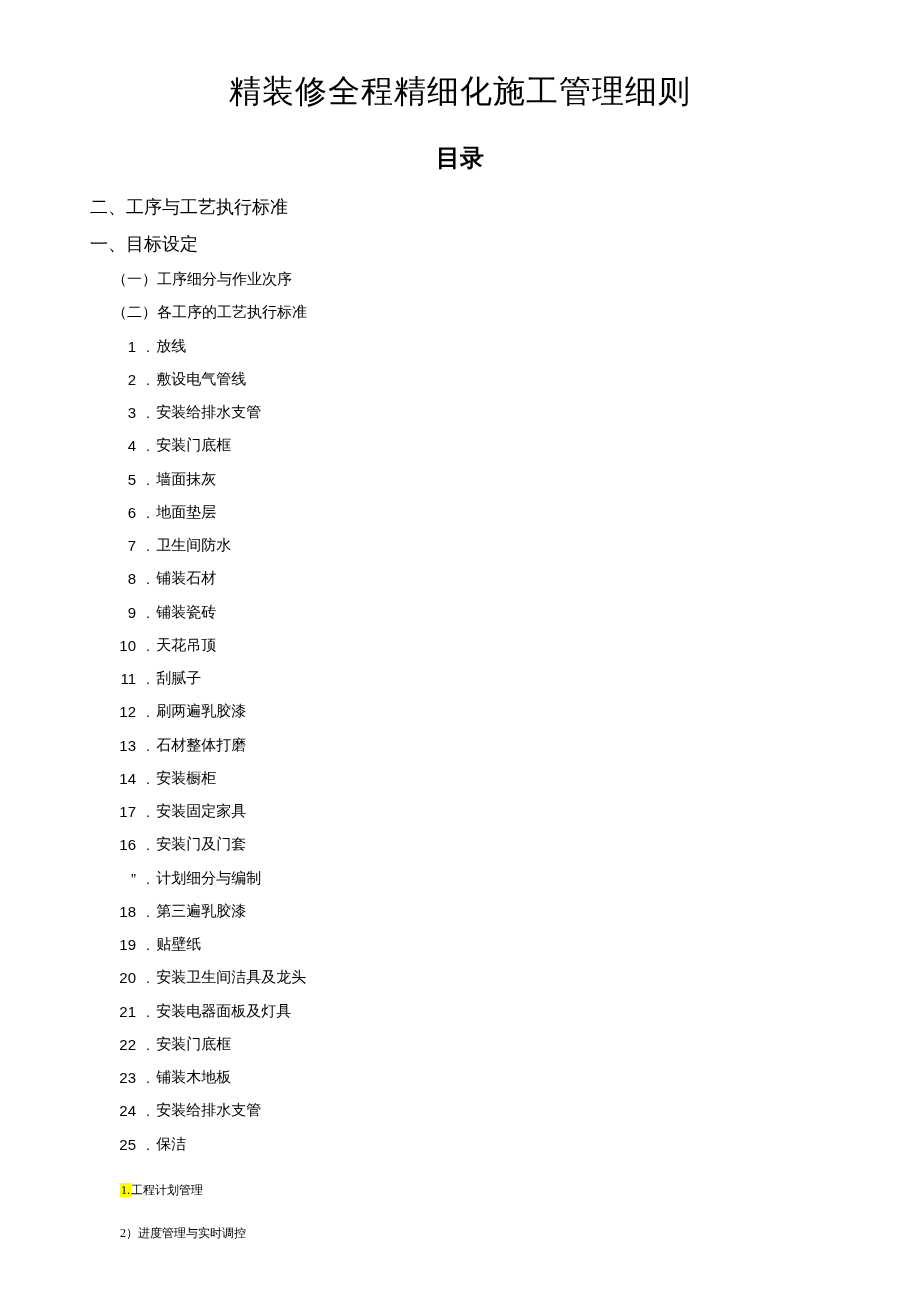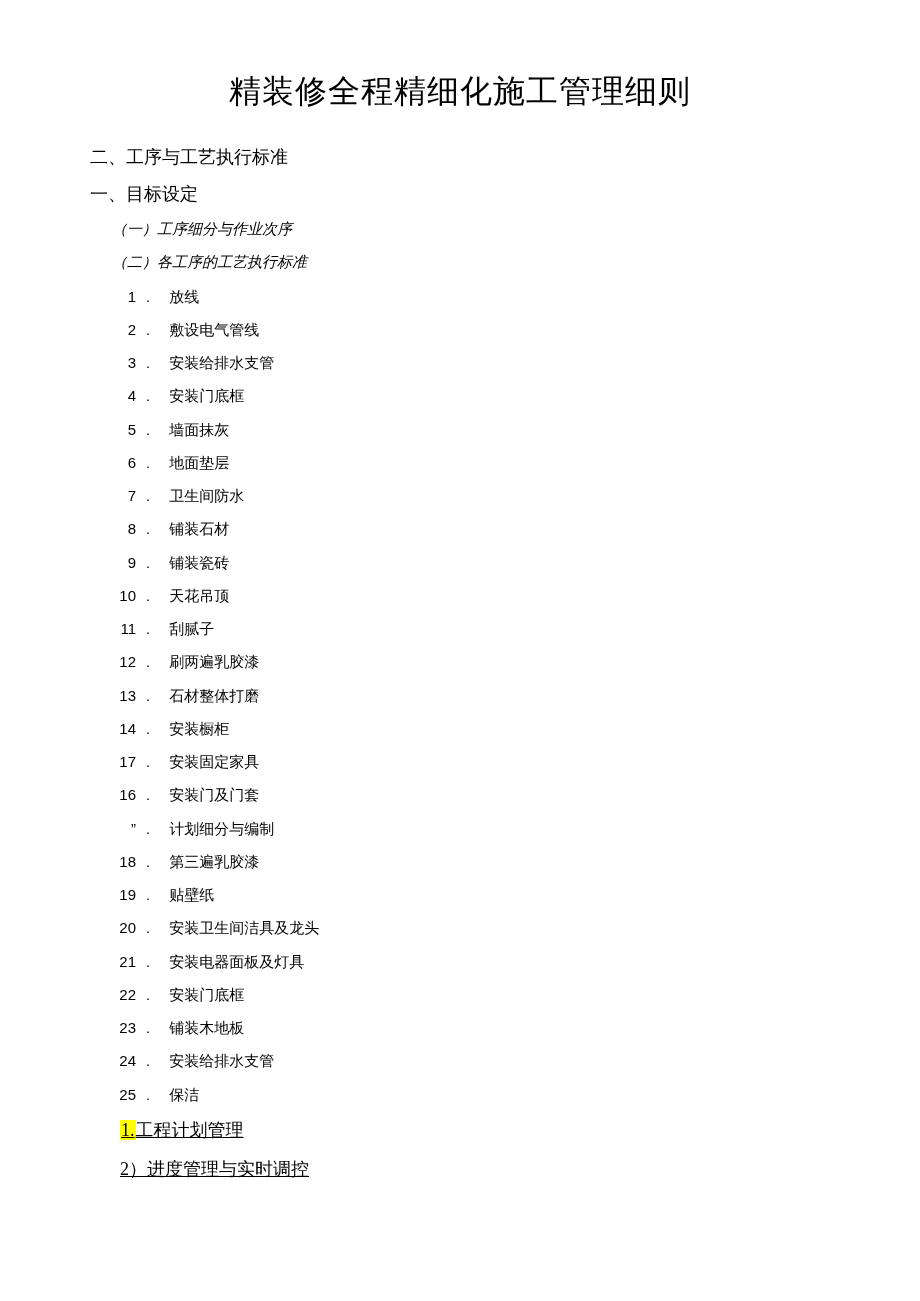--- a/index.html
+++ b/index.html
@@ -30,59 +30,57 @@
   }
   .sec-l1 {
     font-size: 18px;
     margin: 6px 0 6px 0;
     line-height: 1.7;
   }
   .sec-l2 {
     font-size: 15px;
     margin: 4px 0 4px 22px;
     line-height: 1.95;
-    font-style: italic;
   }
   .sec-l3 {
     font-size: 15px;
     margin: 4px 0 4px 22px;
     line-height: 1.95;
     display: flex;
     font-family: Arial, "SimSun", sans-serif;
   }
   .sec-l3 .num {
     min-width: 24px;
     text-align: right;
     font-family: Arial, sans-serif;
     margin-right: 10px;
   }
   .sec-l3 .dot {
     margin-right: 6px;
   }
   .sec-l3 .txt {
-    font-family: Liberation Sans, sans-serif;
-    margin-left: 13px;
+    font-family: Liberation Serif, serif;
   }
   .sec-l3b {
-    font-size: 18px;
-    margin: 4px 0 4px 30px;
+    font-size: 12px;
+    margin: 20px 0 4px 30px;
     line-height: 1.95;
-    text-decoration: underline;
   }
   .hl {
     background: #ffff00;
     padding: 0 1px;
   }
 </style>
 </head>
 <body>
 
 <div class="page">
 
   <div class="title">精装修全程精细化施工管理细则</div>
+  <div class="subtitle">目录</div>
 
   <div class="sec-l1">二、工序与工艺执行标准</div>
 
   <div class="sec-l1">一、目标设定</div>
   <div class="sec-l2">（一）工序细分与作业次序</div>
   <div class="sec-l2">（二）各工序的工艺执行标准</div>
 
   <div id="items-container">
       <div class="sec-l3">
         <span class="num" style="padding-left: 10px;">1</span>

